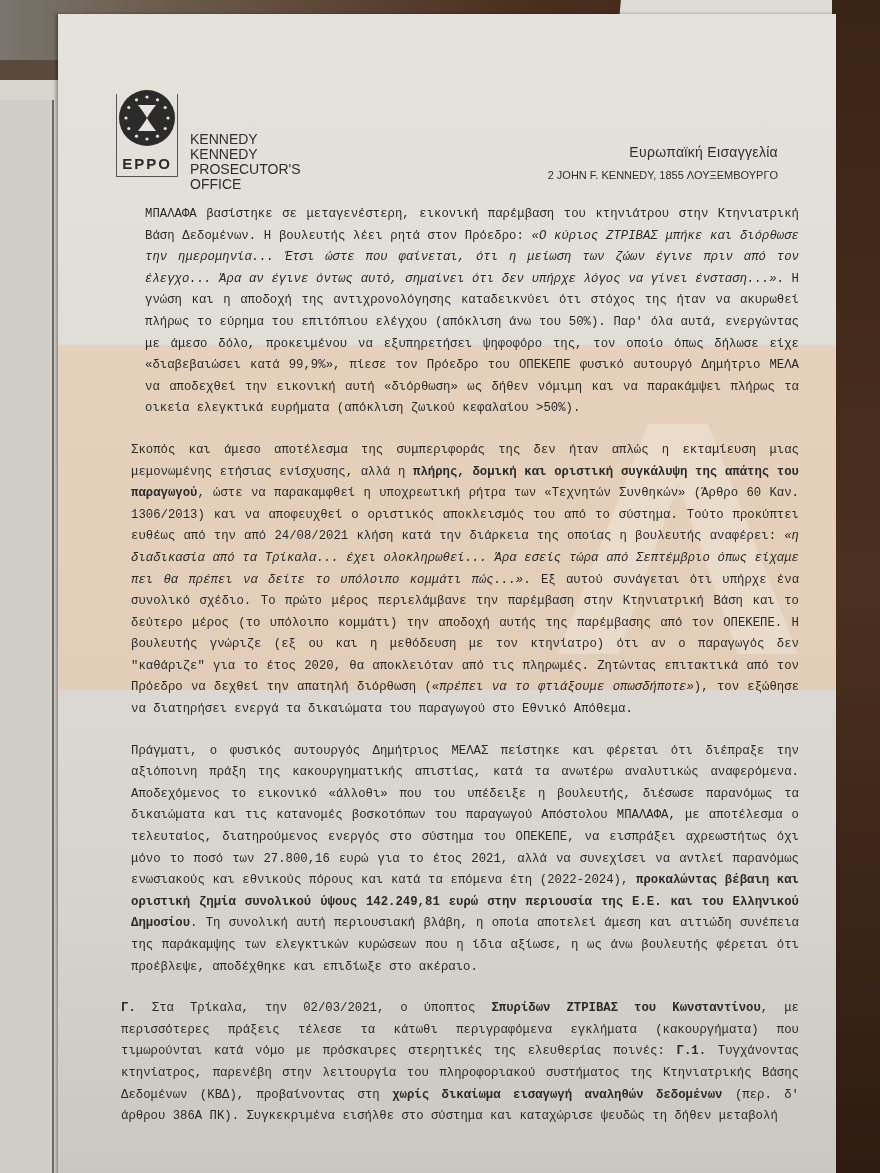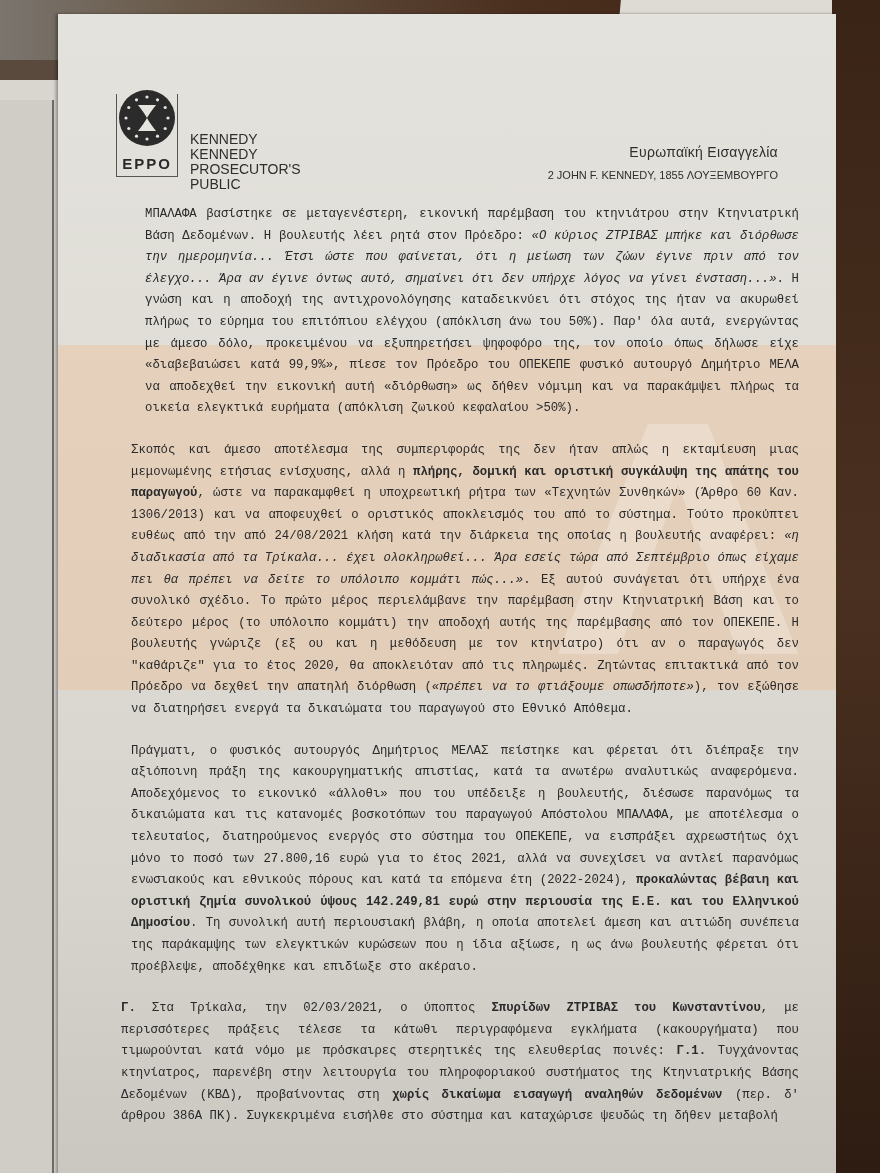--- a/index.html
+++ b/index.html
@@ -116,21 +116,21 @@
         </g>
       </svg>
     </div>
     <div class="logo-text">EPPO</div>
   </div>
 
   <div class="org-name">
     <div>KENNEDY</div>
     <div>KENNEDY</div>
     <div>PROSECUTOR'S</div>
-    <div>PUBLIC</div>
+    <div>OFFICE</div>
   </div>
 
   <div class="addr addr-1">Ευρωπαϊκή Εισαγγελία</div>
   <div class="addr addr-2">2 JOHN F. KENNEDY, 1855 ΛΟΥΞΕΜΒΟΥΡΓΟ</div>
 
   <div class="tint"></div>
   <svg class="watermark" viewBox="0 0 300 260">
     <path d="M30 250 L120 20 L180 20 L270 250 L210 250 L150 80 L90 250 Z" fill="#ffffff"></path>
   </svg>
 

